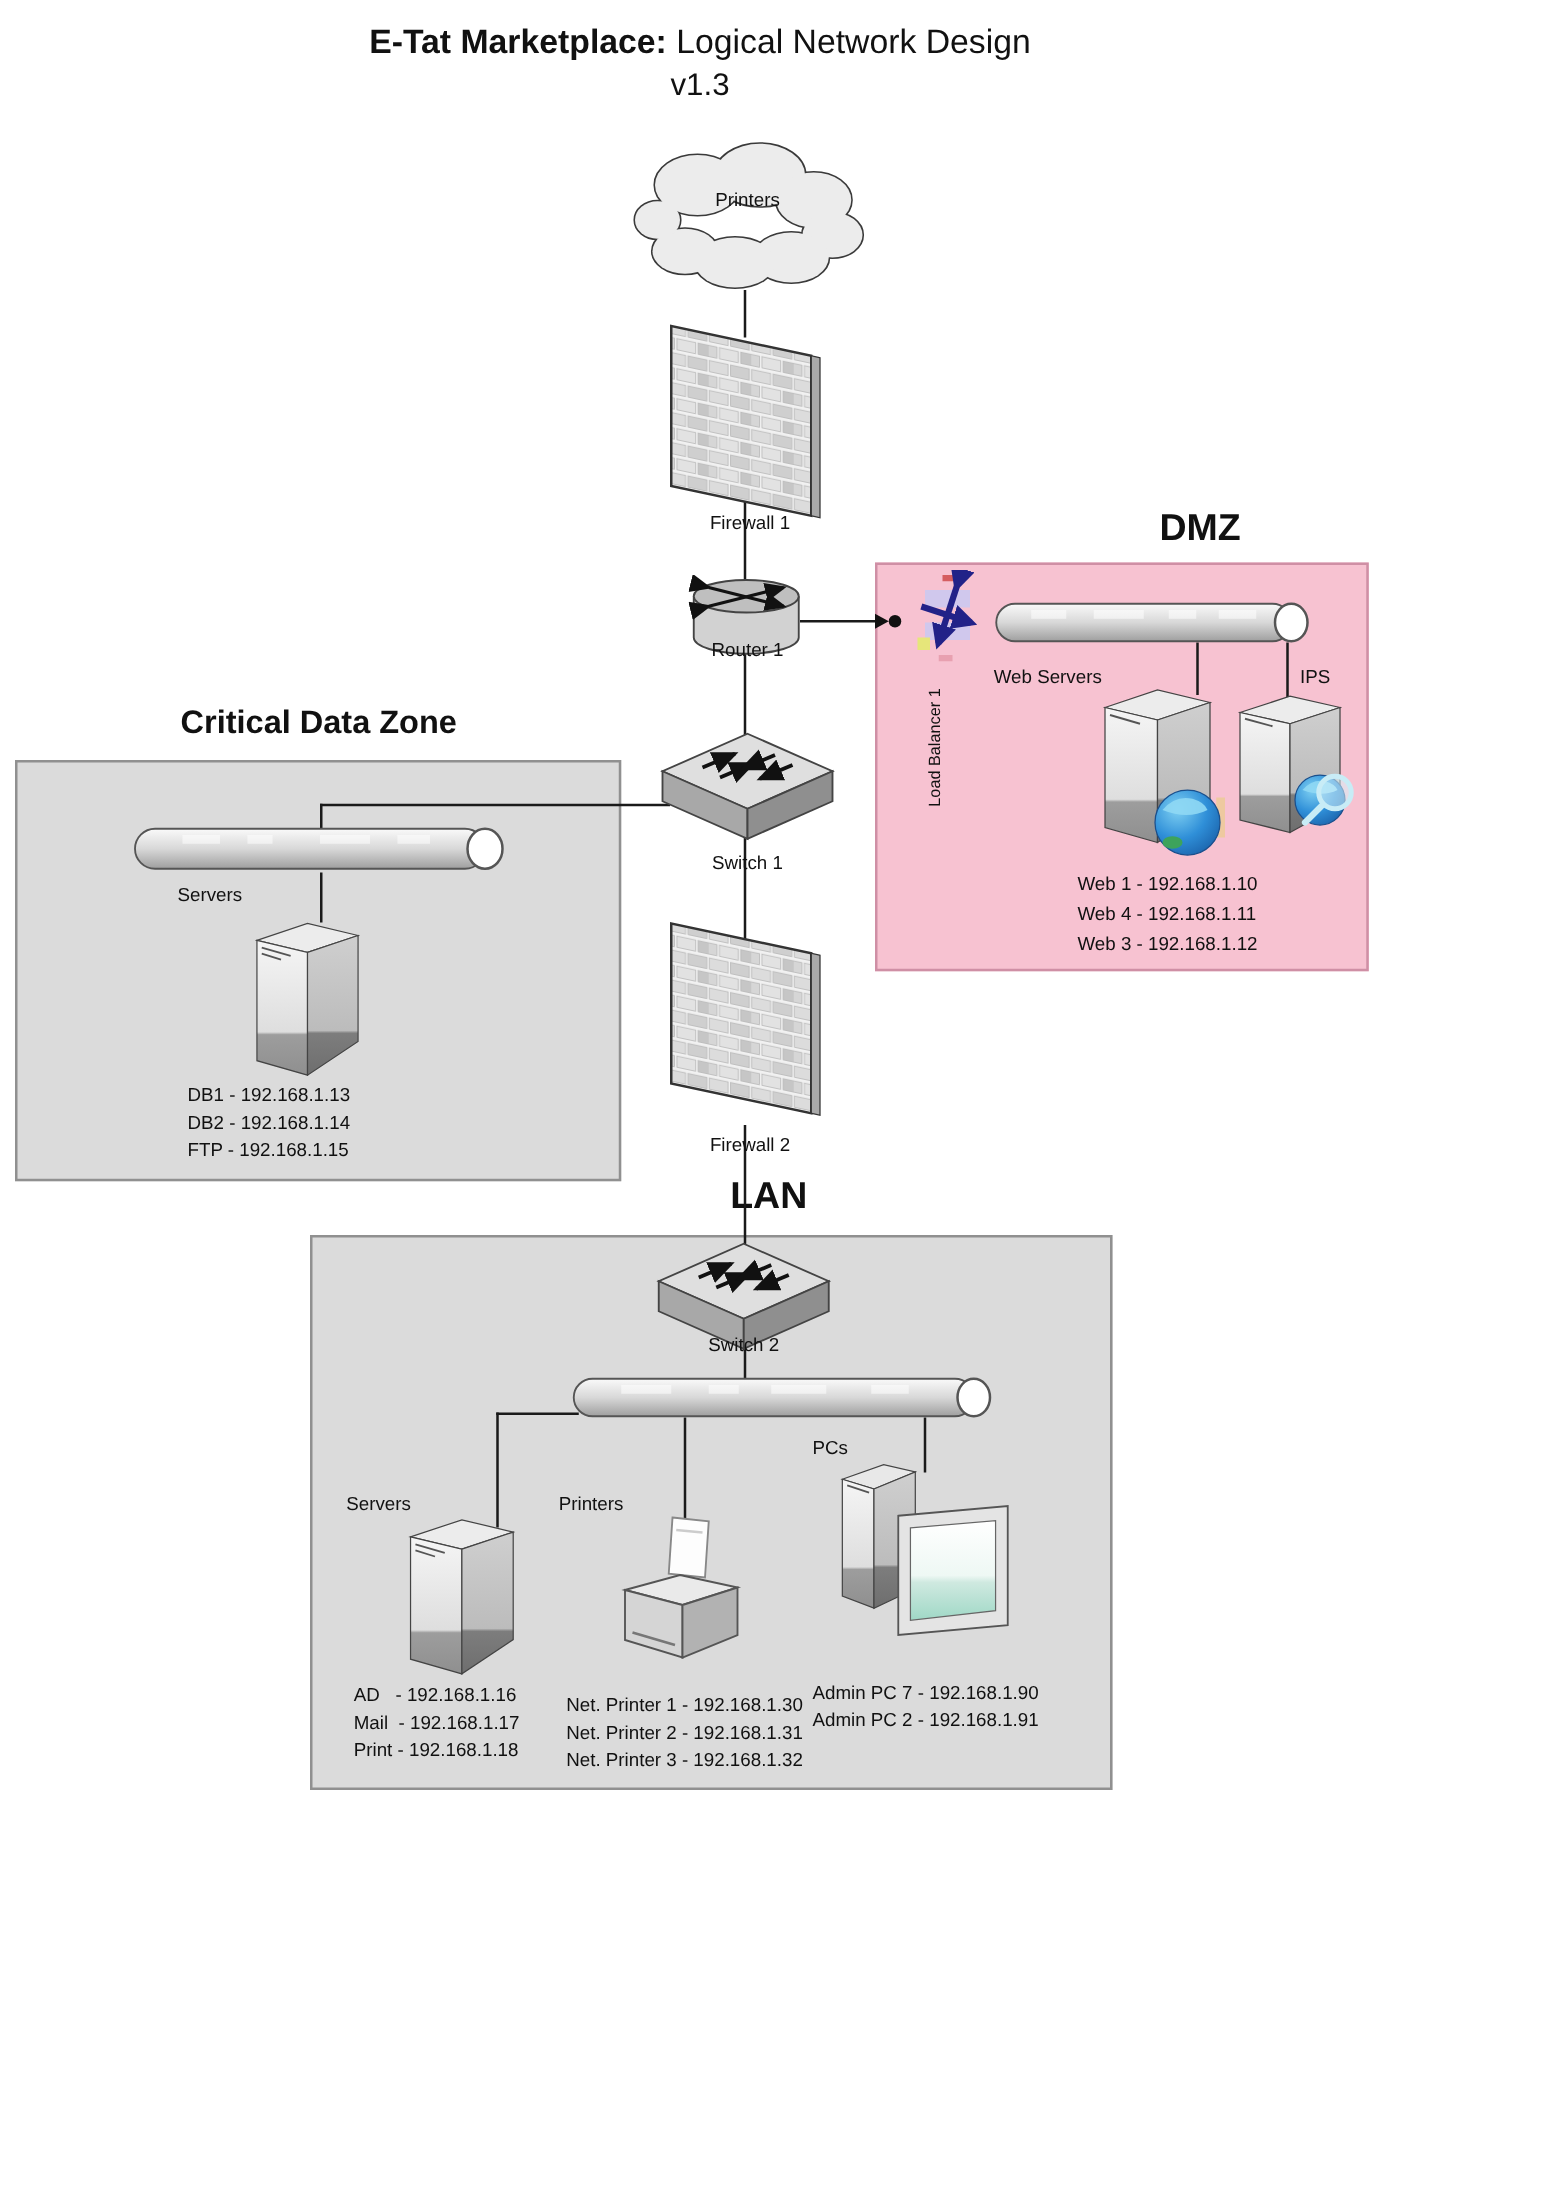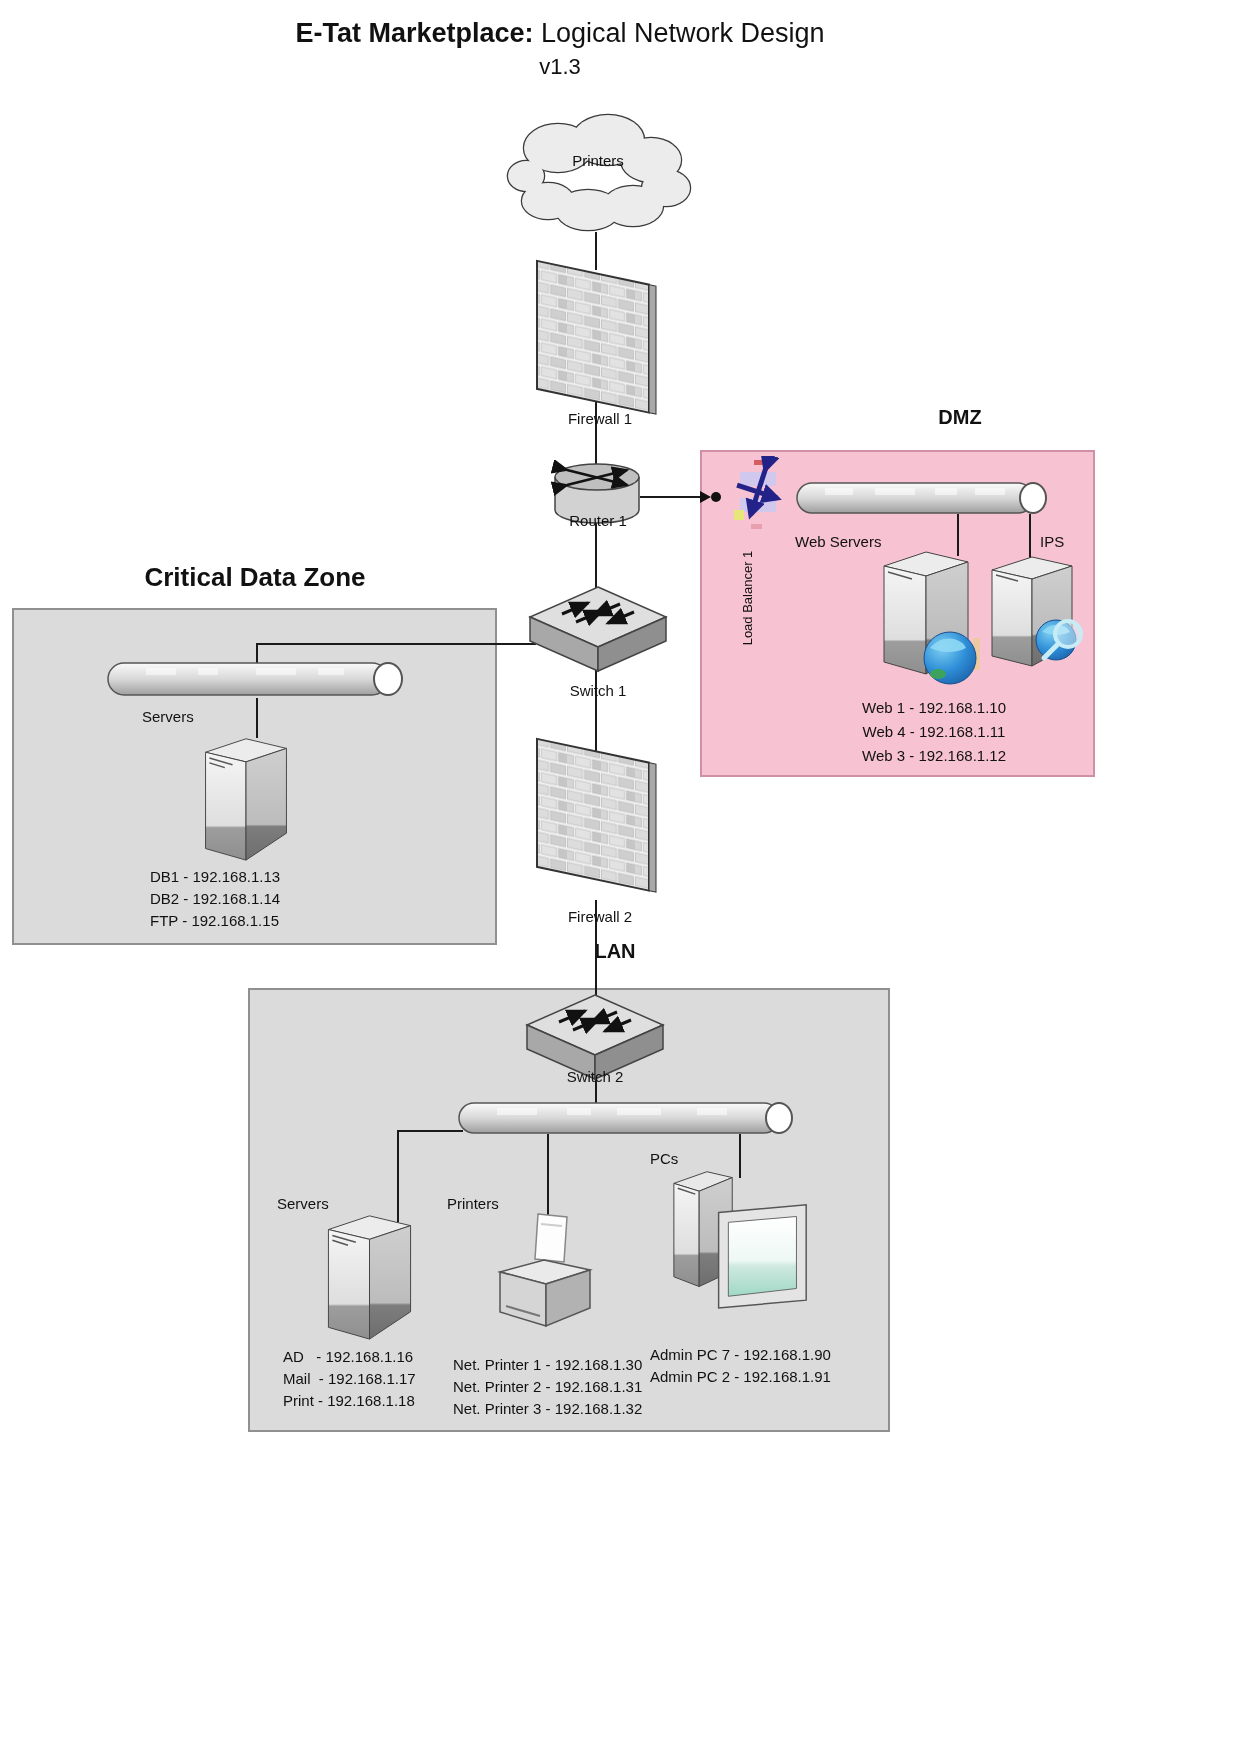--- a/index.html
+++ b/index.html
@@ -2,29 +2,29 @@
 <html><head>
 <meta charset="utf-8">
 <style>
   html,body{margin:0;padding:0;background:#fff;}
   #canvas{position:relative;width:1242px;height:1759px;background:#ffffff;overflow:hidden;
           font-family:"Liberation Sans",sans-serif;color:#111;}
   .abs{position:absolute;}
   .ctr{text-align:center;}
   .title-line{font-size:27px;}
   .title-line .b{font-weight:bold;}
-  .version{font-size:22px;}
+  .version{font-size:25px;}
   .zone{position:absolute;box-sizing:border-box;}
   .zone.gray{background:#dbdbdb;border:2px solid #909090;}
   .zone.pink{background:#f7c2d1;border:2px solid #cf8fa5;}
   .zone-title{font-weight:bold;font-size:26px;}
-  .zone-title.big{font-size:20px;}
+  .zone-title.big{font-size:30px;}
   .lbl{font-size:15px;white-space:nowrap;}
   .ipblock div{white-space:pre;font-size:15px;line-height:22px;}
-  .ipblock.wide div{line-height:24px;text-align:center;}
+  .ipblock.wide div{line-height:24px;}
   .vline{position:absolute;width:2px;background:#1a1a1a;}
   .hline{position:absolute;height:2px;background:#1a1a1a;}
   .arrowhead{position:absolute;width:0;height:0;border-top:6px solid transparent;
              border-bottom:6px solid transparent;border-left:11px solid #111;}
   .dot{position:absolute;width:10px;height:10px;border-radius:50%;background:#111;}
   .rot{transform:rotate(-90deg);font-size:13px;text-align:center;}
   svg{display:block;}
 </style>
 </head>
 <body>

